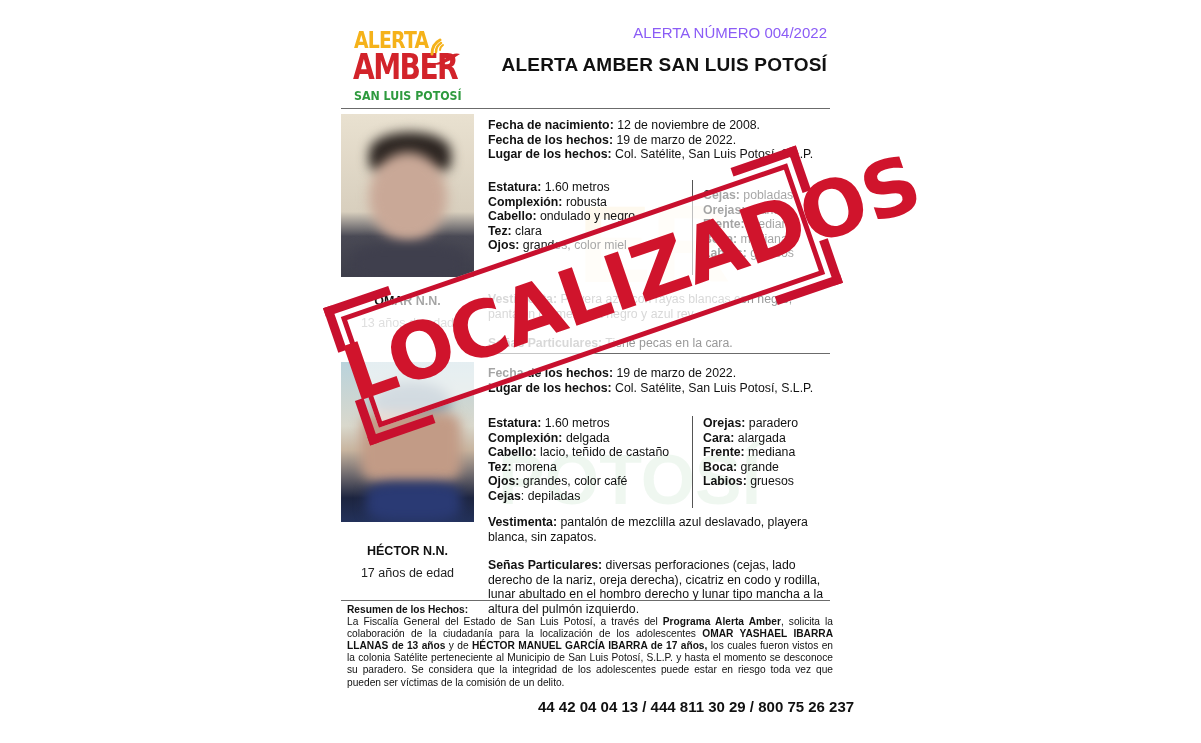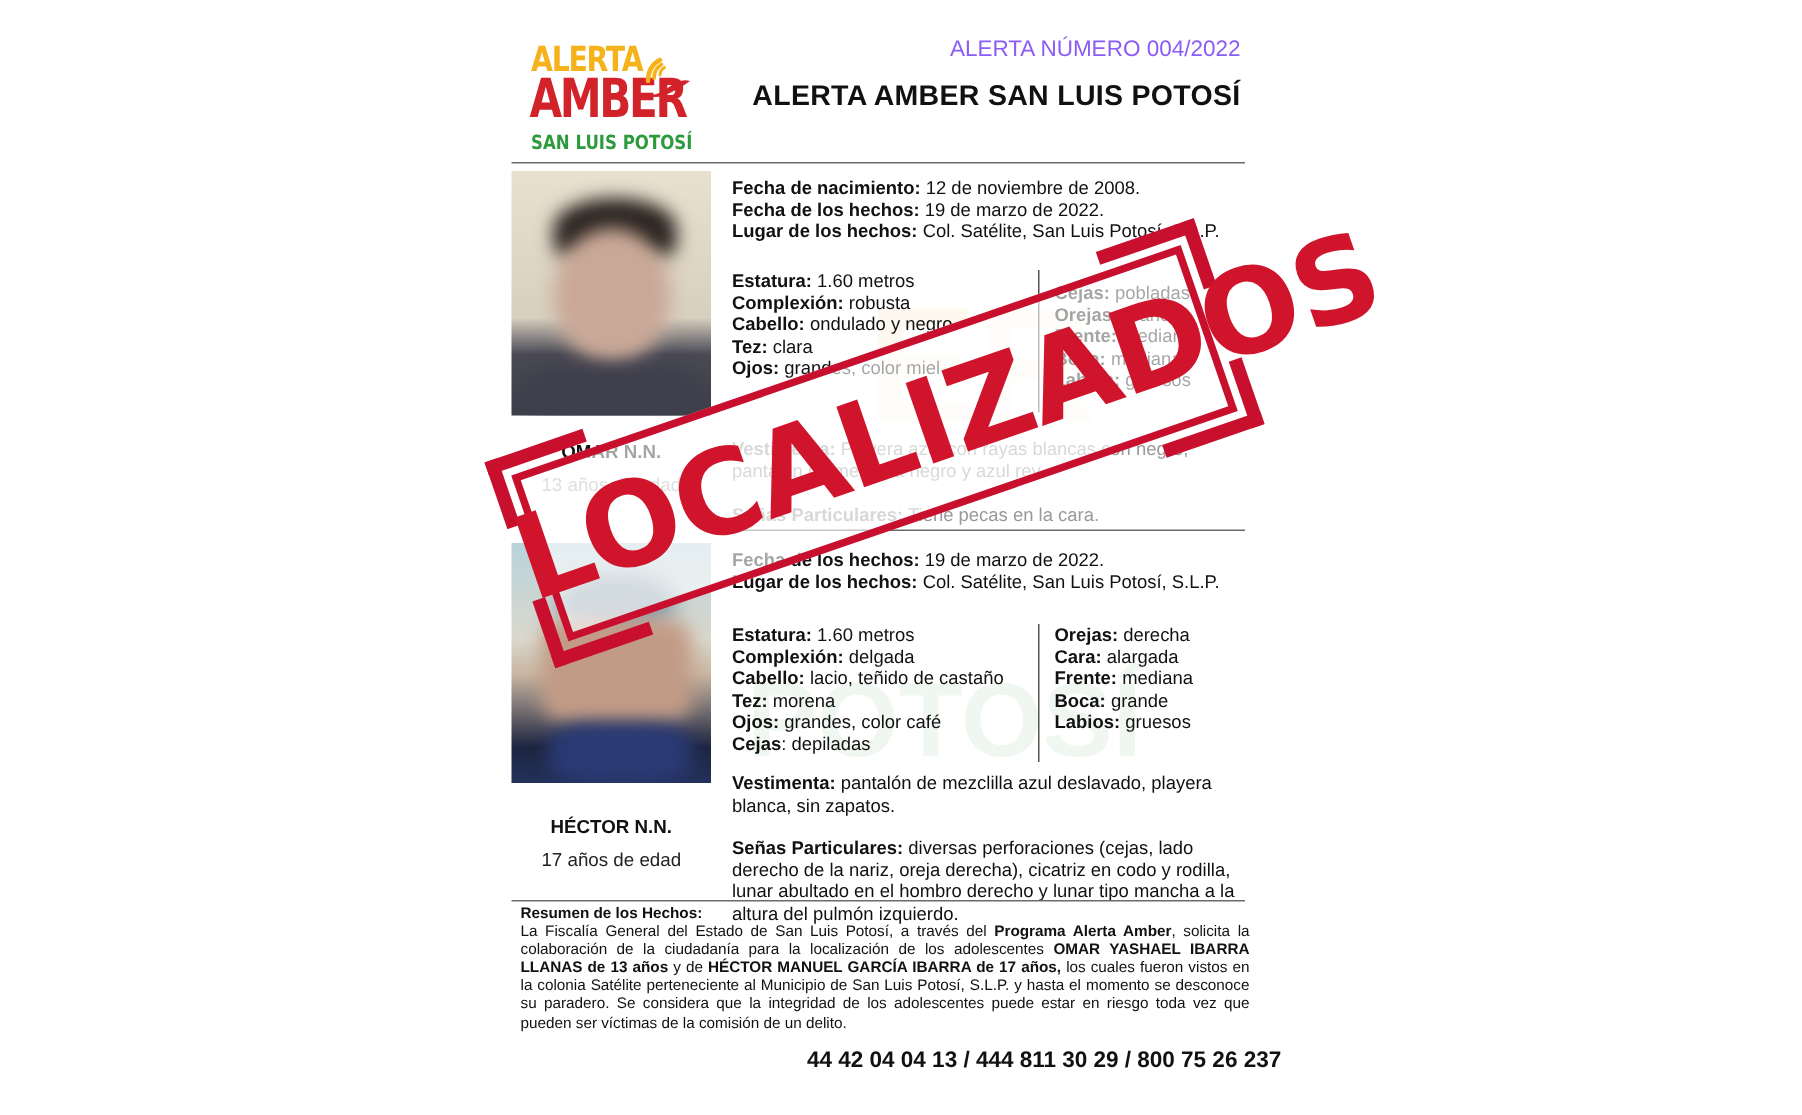--- a/index.html
+++ b/index.html
@@ -127,21 +127,21 @@
   <div class="info" style="top:416px;">
     <div class="row"><b>Estatura:</b><span> 1.60 metros</span></div>
     <div class="row"><b>Complexión:</b><span> delgada</span></div>
     <div class="row"><b>Cabello:</b><span> lacio, teñido de castaño</span></div>
     <div class="row"><b>Tez:</b><span> morena</span></div>
     <div class="row"><b>Ojos:</b><span> grandes, color café</span></div>
     <div class="row"><b>Cejas</b><span>: depiladas</span></div>
   </div>
   <div class="vline" style="top:416px;height:92px;"></div>
   <div class="col-right" style="top:416px;">
-    <div class="row"><b>Orejas:</b><span> derecha</span></div>
+    <div class="row"><b>Orejas:</b><span> paradero</span></div>
     <div class="row"><b>Cara:</b><span> alargada</span></div>
     <div class="row"><b>Frente:</b><span> mediana</span></div>
     <div class="row"><b>Boca:</b><span> grande</span></div>
     <div class="row"><b>Labios:</b><span> gruesos</span></div>
   </div>
   <div class="para" style="top:515px;"><b>Vestimenta:</b><span> pantalón de mezclilla azul deslavado, playera blanca, sin zapatos.</span></div>
   <div class="para" style="top:558px;"><b>Señas Particulares:</b><span> diversas perforaciones (cejas, lado derecho de la nariz, oreja derecha), cicatriz en codo y rodilla, lunar abultado en el hombro derecho y lunar tipo mancha a la altura del pulmón izquierdo.</span></div>
   <div class="hr" style="top:600px;"></div>
 
   <div class="resumen">

